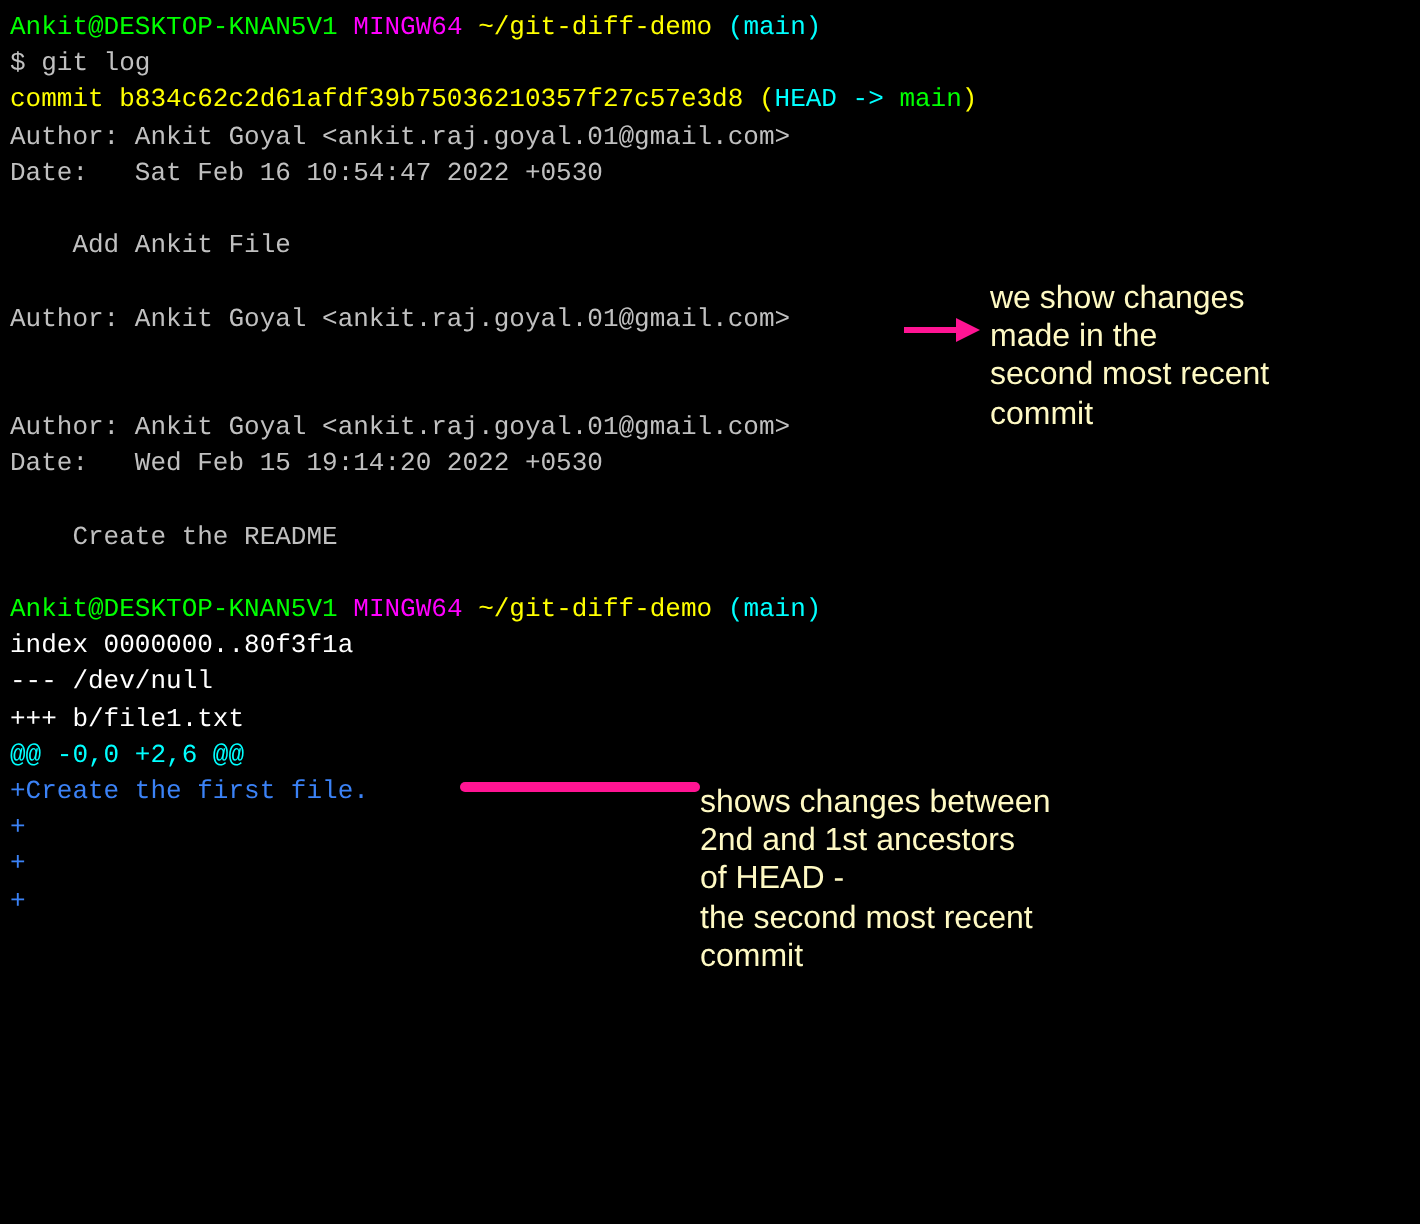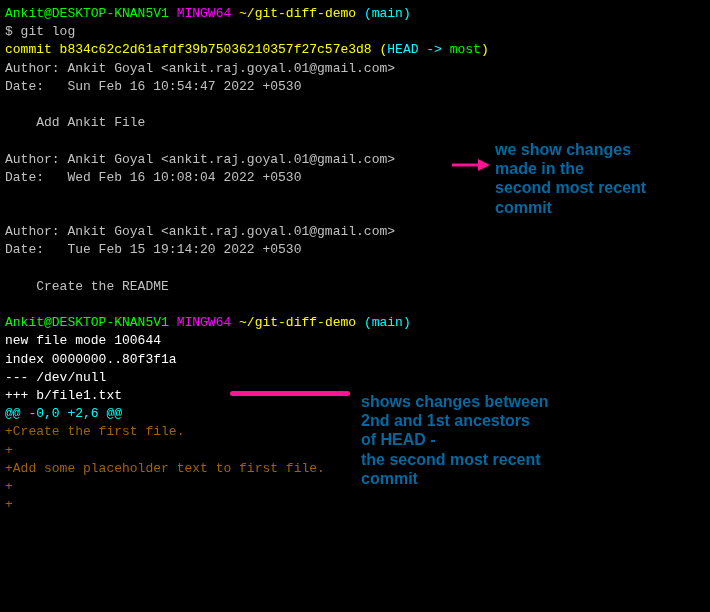--- a/index.html
+++ b/index.html
@@ -16,26 +16,26 @@
       overflow: hidden;
     }
     .line { white-space: pre; }
     .green { color: #00ff00; }
     .magenta { color: #ff00ff; }
     .yellow { color: #ffff00; }
     .cyan { color: #00ffff; }
     .white { color: #ffffff; }
     .gray { color: #c0c0c0; }
     .red { color: #ff4040; }
-    .dimgreen { color: #a16207; }
+    .dimgreen { color: #3b82f6; }
     .annotation {
       position: absolute;
-      color: #0369a1;
+      color: #fef9c3;
       font-family: Arial, sans-serif;
-      font-weight: bold;
+      font-weight: normal;
       font-size: 16px;
       line-height: 1.2;
       text-shadow: -1px -1px 0 #000, 1px -1px 0 #000, -1px 1px 0 #000, 1px 1px 0 #000;
     }
     .arrow {
       position: absolute;
       color: #ff1493;
       font-size: 20px;
       font-weight: bold;
     }
@@ -47,63 +47,60 @@
     }
   </style>
 </head>
 <body>
 
 <div>
 
 <div class="line"><span class="green">Ankit@DESKTOP-KNAN5V1</span><span> </span><span class="magenta">MINGW64</span><span> </span><span class="yellow">~/git-diff-demo</span><span> </span><span class="cyan">(main)</span></div>
 <div class="line gray">$ git log</div>
 
-<div class="line"><span class="yellow">commit </span><span class="yellow">b834c62c2d61afdf39b75036210357f27c57e3d8</span><span class="yellow"> (</span><span class="cyan">HEAD -&gt; </span><span class="green">most</span><span class="yellow">)</span></div>
+<div class="line"><span class="yellow">commit </span><span class="yellow">b834c62c2d61afdf39b75036210357f27c57e3d8</span><span class="yellow"> (</span><span class="cyan">HEAD -&gt; </span><span class="green">main</span><span class="yellow">)</span></div>
 <div class="line gray">Author: Ankit Goyal &lt;ankit.raj.goyal.01@gmail.com&gt;</div>
-<div class="line gray">Date:   Sun Feb 16 10:54:47 2022 +0530</div>
+<div class="line gray">Date:   Sat Feb 16 10:54:47 2022 +0530</div>
 <div class="line">&nbsp;</div>
 <div class="line gray">    Add Ankit File</div>
 <div class="line">&nbsp;</div>
 
 <div class="line gray">Author: Ankit Goyal &lt;ankit.raj.goyal.01@gmail.com&gt;</div>
-<div class="line gray">Date:   Wed Feb 16 10:08:04 2022 +0530</div>
 <div class="line">&nbsp;</div>
 <div class="line">&nbsp;</div>
 
 <div class="line gray">Author: Ankit Goyal &lt;ankit.raj.goyal.01@gmail.com&gt;</div>
-<div class="line gray">Date:   Tue Feb 15 19:14:20 2022 +0530</div>
+<div class="line gray">Date:   Wed Feb 15 19:14:20 2022 +0530</div>
 <div class="line">&nbsp;</div>
 <div class="line gray">    Create the README</div>
 <div class="line">&nbsp;</div>
 
 <div class="line"><span class="green">Ankit@DESKTOP-KNAN5V1</span><span> </span><span class="magenta">MINGW64</span><span> </span><span class="yellow">~/git-diff-demo</span><span> </span><span class="cyan">(main)</span></div>
 
-<div class="line white">new file mode 100644</div>
 <div class="line white">index 0000000..80f3f1a</div>
 <div class="line white">--- /dev/null</div>
 <div class="line white">+++ b/file1.txt</div>
 <div class="line cyan">@@ -0,0 +2,6 @@</div>
 <div class="line dimgreen">+Create the first file.</div>
 <div class="line dimgreen">+</div>
-<div class="line dimgreen">+Add some placeholder text to first file.</div>
 <div class="line dimgreen">+</div>
 <div class="line dimgreen">+</div>
 <div class="line">&nbsp;</div>
 
 </div>
 
 <div class="arrow" style="top:155px; left:450px;">
   <svg width="40" height="20" viewBox="0 0 40 20">
       <line x1="2" y1="10" x2="32" y2="10" stroke="#ff1493" stroke-width="3"></line>
       <polygon points="40,10 28,4 28,16" fill="#ff1493"></polygon>
     </svg>
 </div>
 <div class="annotation" style="top:140px; left:495px; white-space:pre-line;">we show changes
 made in the
 second most recent
 commit</div>
 
 <div class="underline" style="top:391px; left:230px; width:120px;"></div>
-<div class="annotation" style="top:392px; left:361px; white-space:pre-line;">shows changes between
+<div class="annotation" style="top:392px; left:350px; white-space:pre-line;">shows changes between
 2nd and 1st ancestors
 of HEAD -
 the second most recent
 commit</div>
 
 </body></html>

